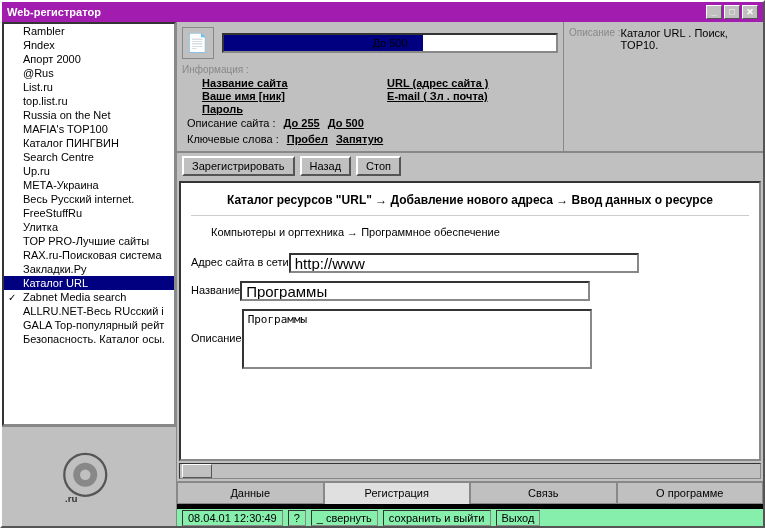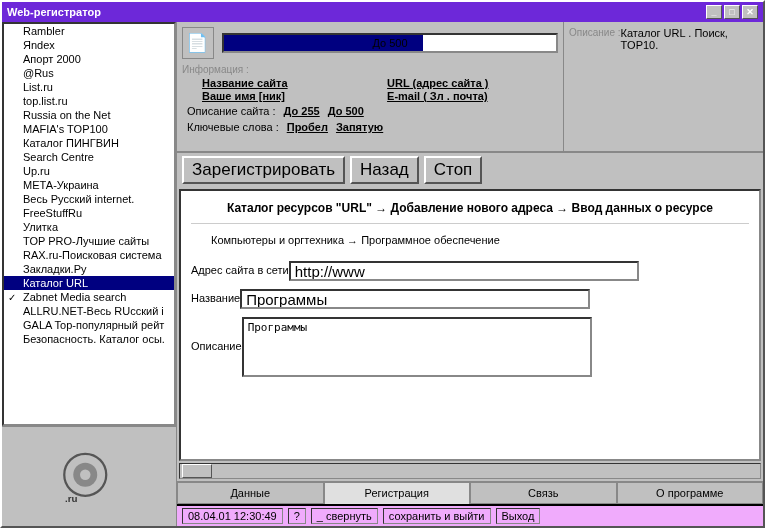--- a/index.html
+++ b/index.html
@@ -15,21 +15,21 @@
       width: 765px;
       height: 528px;
       background: #c0c0c0;
       border: 2px solid #fff;
       border-right-color: #555;
       border-bottom-color: #555;
       display: flex;
       flex-direction: column;
     }
     .title-bar {
-      background: #6d28d9;
+      background: #a21caf;
       color: white;
       padding: 3px 5px;
       display: flex;
       align-items: center;
       justify-content: space-between;
       height: 20px;
       flex-shrink: 0;
     }
     .title-bar-text {
       font-size: 11px;
@@ -224,21 +224,21 @@
       text-decoration: underline;
       font-weight: bold;
       cursor: pointer;
     }
     .win-btn {
       background: #c0c0c0;
       border: 2px solid #fff;
       border-right-color: #555;
       border-bottom-color: #555;
       padding: 2px 8px;
-      font-size: 17px;
+      font-size: 11px;
       cursor: pointer;
       white-space: nowrap;
     }
     
     .content-area {
       flex: 1;
       overflow: hidden;
       display: flex;
       flex-direction: column;
     }
@@ -309,22 +309,22 @@
       font-size: 11px;
     }
     .tab.active {
       background: #e0e0e0;
       border-bottom: none;
     }
     
     .status-bar {
       display: flex;
       align-items: center;
-      background: #f0abfc;
-      border-top: 2px solid #000000;
+      background: #86efac;
+      border-top: 5px solid #000000;
       padding: 2px 5px;
       height: 22px;
       flex-shrink: 0;
       gap: 5px;
     }
     .status-item {
       padding: 1px 5px;
       border: 1px inset #888;
       font-size: 11px;
     }
@@ -411,20 +411,21 @@
               <div class="progress-bar-fill" style="width:60%"></div>
               <span class="progress-text">До 500</span>
             </div>
           </div>
           <div class="info-label">Информация :</div>
           <div class="info-grid">
             <span class="underline link-style">Название сайта</span>
             <span class="underline link-style">URL (адрес сайта )</span>
             <span class="underline link-style">Ваше имя [ник]</span>
             <span class="underline link-style">E-mail  ( Зл . почта)</span>
+            <span class="underline link-style">Пароль</span>
             <span></span>
           </div>
           <div class="info-row">
             <span>Описание сайта :</span>
             <span class="link-style">До 255</span>
             <span class="link-style">До 500</span>
           </div>
           <div class="info-row">
             <span>Ключевые слова :</span>
             <span class="link-style">Пробел</span>

